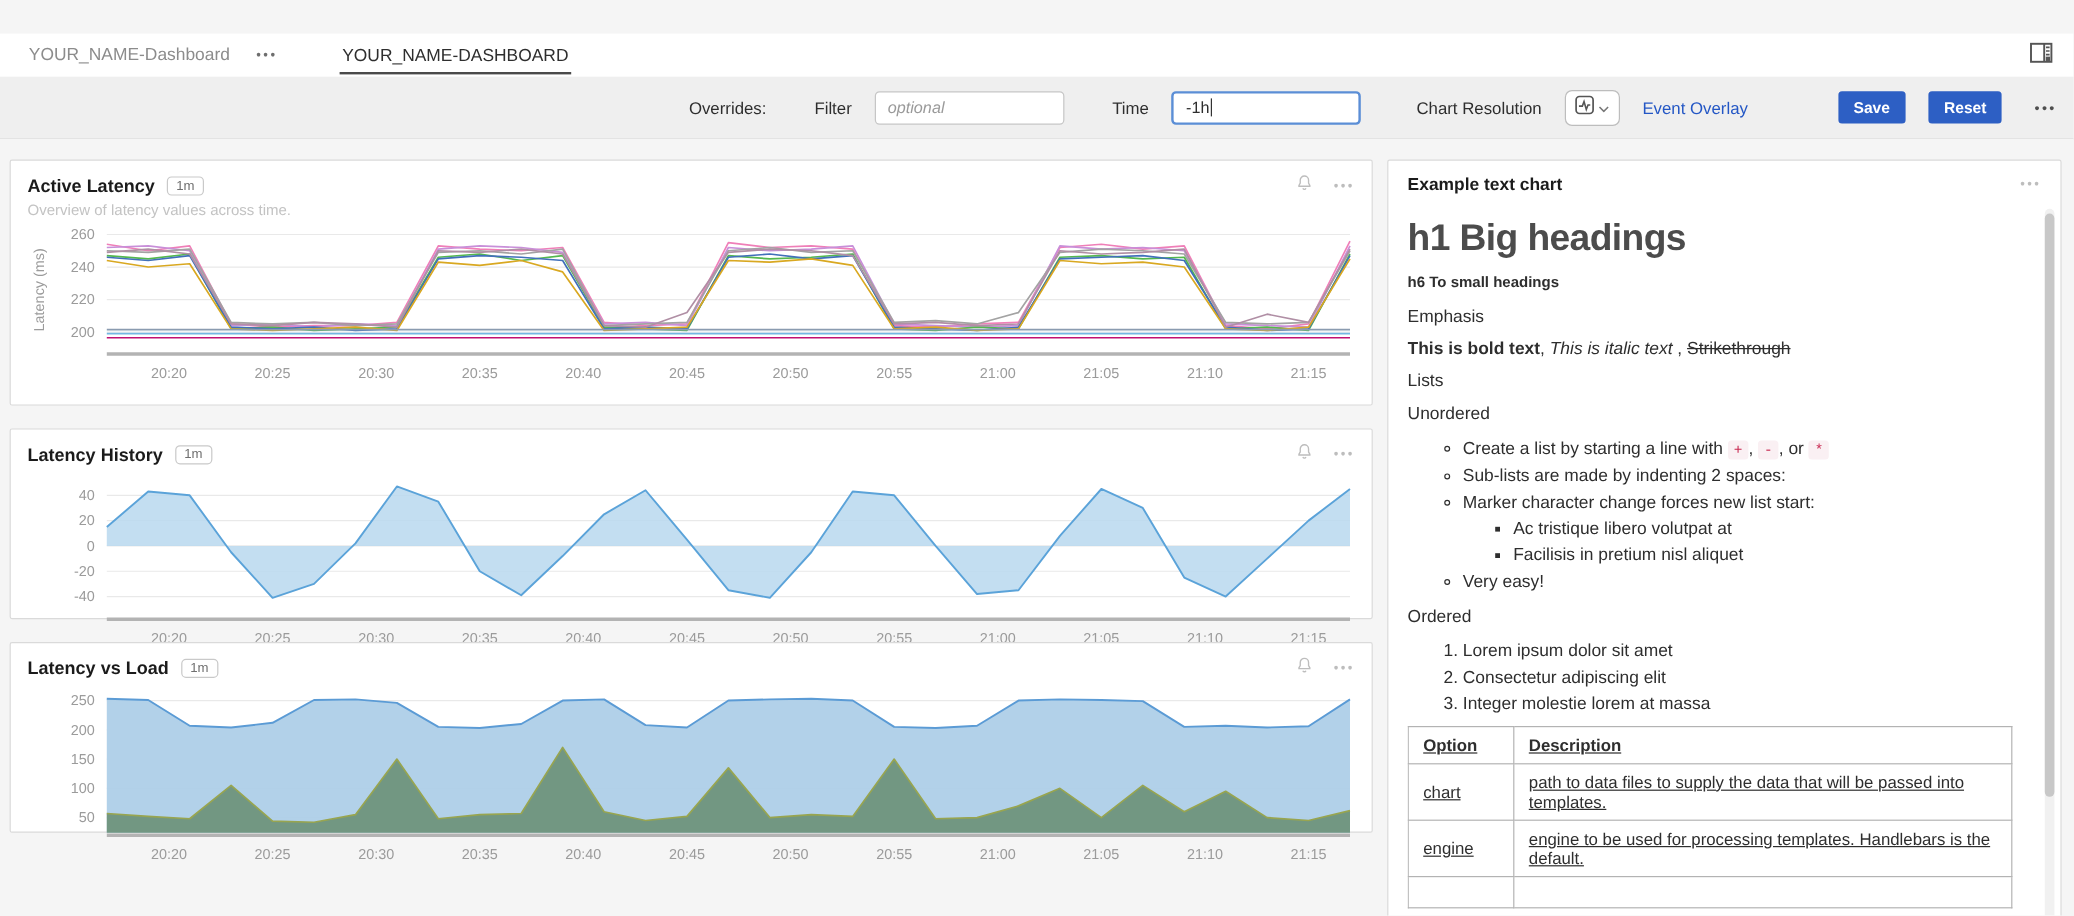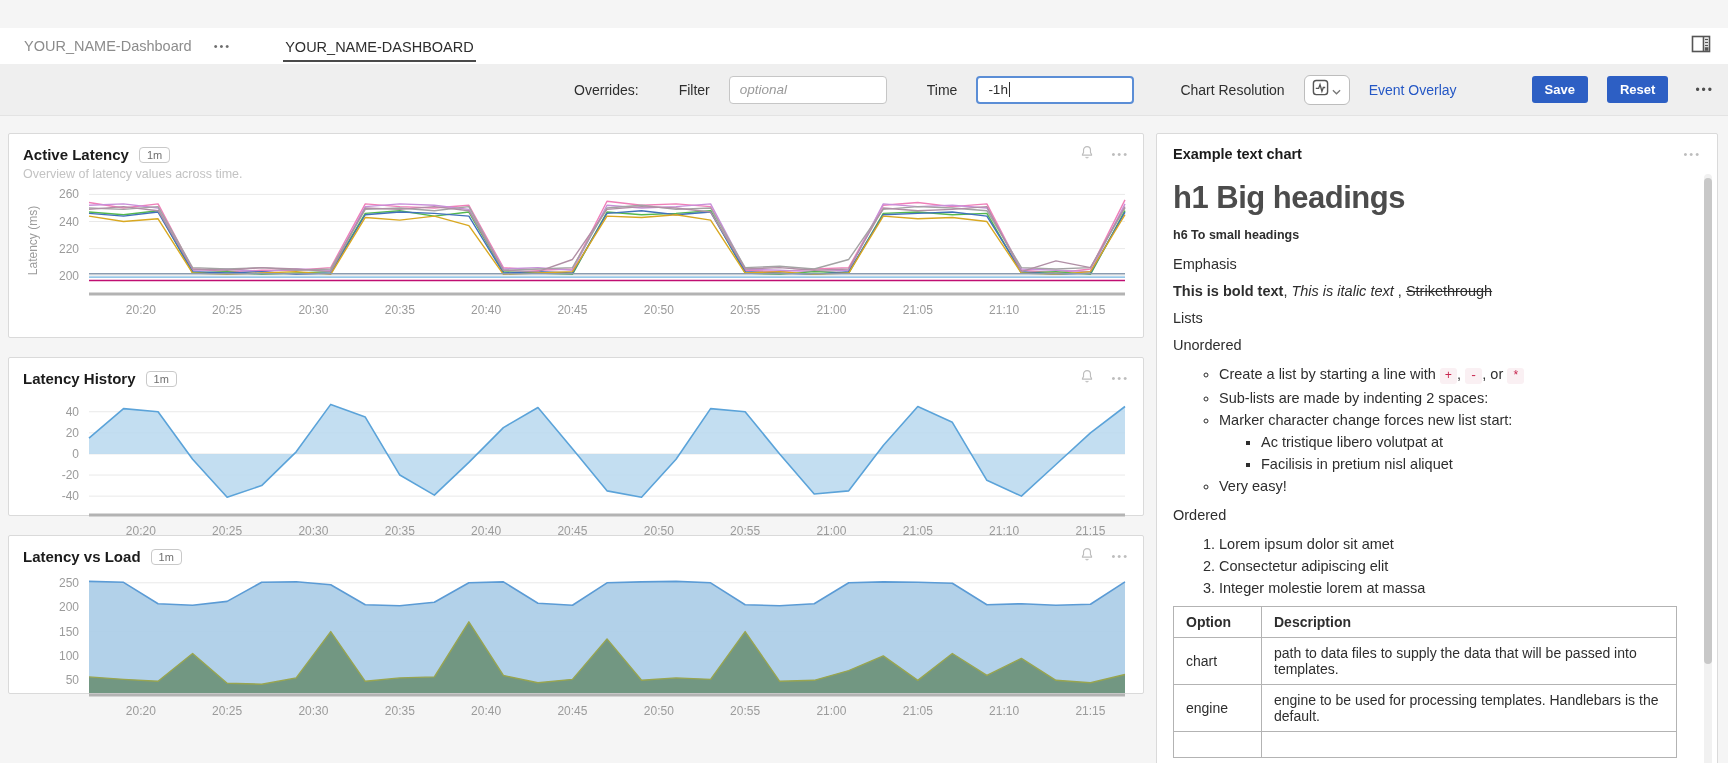--- a/index.html
+++ b/index.html
@@ -60,21 +60,21 @@
   .md-body p { margin:11px 0; }
   .bold { font-weight:700; }
   .italic { font-style:italic; }
   .strike { text-decoration:line-through; }
   code.md-code { font-family:"Liberation Mono", monospace; font-size:12px; color:#c7254e;
     background:#faf0f3; border-radius:3px; padding:1px 5px; }
   ul.circle { list-style:circle; padding-left:46px; margin:8px 0; }
   ul.square { list-style:square; padding-left:42px; margin:2px 0; }
   ol.dec { list-style:decimal; padding-left:46px; margin:8px 0; }
   .md-body li { margin:2px 0; line-height:20px; }
-  table.md-table { border-collapse:collapse; width:100%; margin-top:6px; }
+  table.md-table { border-collapse:collapse; width:100%; margin-top:6px;text-decoration:underline; }
   .md-table th, .md-table td { border:1px solid #b3b3b3; padding:7px 12px; font-size:14px;
     text-align:left; vertical-align:middle; }
   .md-table th { font-weight:700; }
   .md-table td.opt, .md-table th.opt { width:88px; }
   .md-table tr.partial td { height:26px; }
   .scroll-track { position:absolute; right:5px; top:40px; bottom:10px; width:8px;
     background:#f1f1f1; border-radius:4px; }
   .scroll-thumb { position:absolute; right:5px; top:44px; width:8px; height:486px;
     background:#c8c8c8; border-radius:4px; cursor:pointer; }
 </style>

